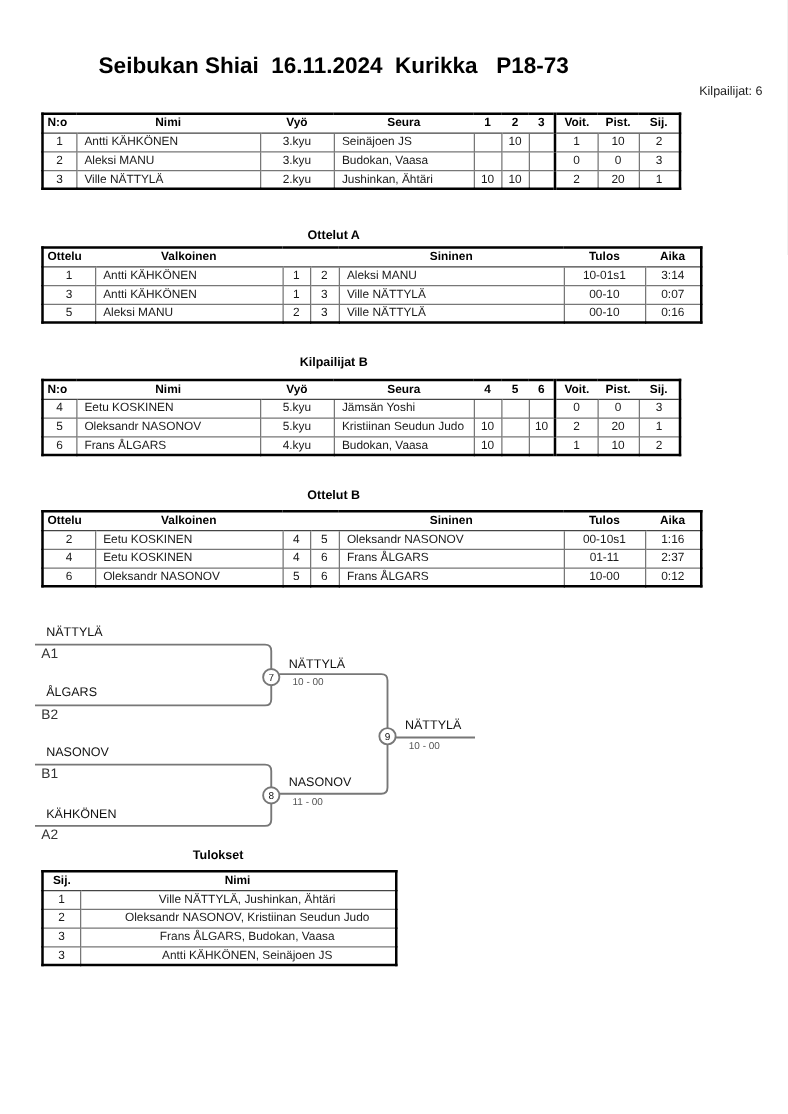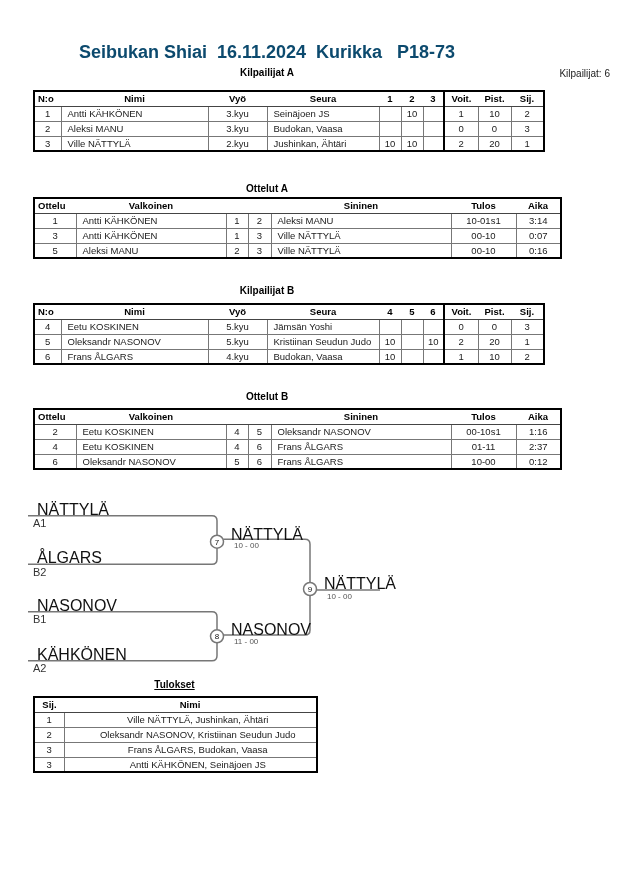--- a/index.html
+++ b/index.html
@@ -4,21 +4,21 @@
 <style>
   * { margin:0; padding:0; box-sizing:border-box; }
   html,body { background:#e8e8e8; }
   .page {
     position:relative; width:630px; height:891px; margin:0 auto;
     background:#ffffff; overflow:hidden;
     font-family:"Liberation Sans", sans-serif; color:#1a1a1a;
   }
   .page-title {
     position:absolute; top:42px; left:0; width:534px; text-align:center;
-    font-size:18px; font-weight:bold; color:#0c4a6e; white-space:pre;
+    font-size:18px; font-weight:bold; color:#000000; white-space:pre;
   }
   .section-heading {
     position:absolute; left:0; width:534px; text-align:center;
     font-size:10px; font-weight:bold; color:#000;
   }
   .kilp-count { position:absolute; top:68px; right:20px; font-size:10px; color:#1a1a1a; }
 
   table { position:absolute; border-collapse:collapse; table-layout:fixed; background:#fff; border:2px solid #000; }
   th {
     font-size:9.5px; font-weight:bold; color:#000; height:15px; padding:1px 3px;
@@ -38,24 +38,24 @@
   .kilp td:nth-child(2), .kilp td:nth-child(4) { text-align:left; padding-left:6px; }
   .kilp th:nth-child(8), .kilp td:nth-child(8) { border-left:2px solid #000; }
   .ott th:nth-child(1) { text-align:left; }
   .ott td:nth-child(2), .ott td:nth-child(5) { text-align:left; padding-left:6px; }
   .tulos td:nth-child(2) { text-align:center; padding-left:18px; }
 
   #h-kilp-a { top:67px; }
   #h-ott-a  { top:183px; }
   #h-kilp-b { top:285px; }
   #h-ott-b  { top:391px; }
-  #h-tulos  { top:679px; left:33px; width:283px;text-decoration:underline; }
+  #h-tulos  { top:679px; left:33px; width:283px; }
 
   .bracket-svg { position:absolute; left:0; top:495px; }
-  .bk-label { position:absolute; font-size:16px; color:#111; white-space:nowrap; }
+  .bk-label { position:absolute; font-size:10px; color:#111; white-space:nowrap; }
   .bk-seed  { position:absolute; font-size:11px;  color:#333; white-space:nowrap; }
   .bk-score { position:absolute; font-size:8px;  color:#555; white-space:nowrap; }
   #bk-p1-name { left:37px;  top:501px; }
   #bk-p1-seed { left:33px;  top:517px; }
   #bk-p2-name { left:37px;  top:549px; }
   #bk-p2-seed { left:33px;  top:566px; }
   #bk-w7-name { left:231px; top:526px; }
   #bk-w7-score{ left:234px; top:541px; }
   #bk-p3-name { left:37px;  top:597px; }
   #bk-p3-seed { left:33px;  top:613px; }
@@ -65,21 +65,20 @@
   #bk-w8-score{ left:234px; top:637px; }
   #bk-w9-name { left:324px; top:575px; }
   #bk-w9-score{ left:327px; top:592px; }
 </style>
 </head>
 <body>
 
 <div class="page">
 
   <div class="page-title">Seibukan Shiai  16.11.2024  Kurikka   P18-73</div>
-  <div id="h-kilp-a" class="section-heading">Kilpailijat A</div>
   <div class="kilp-count">Kilpailijat: 6</div>
 
   <table id="tbl-kilp-a" class="kilp">
     <colgroup>
         <col style="width:27px">
         <col style="width:147px">
         <col style="width:59px">
         <col style="width:112px">
         <col style="width:22px">
         <col style="width:22px">

